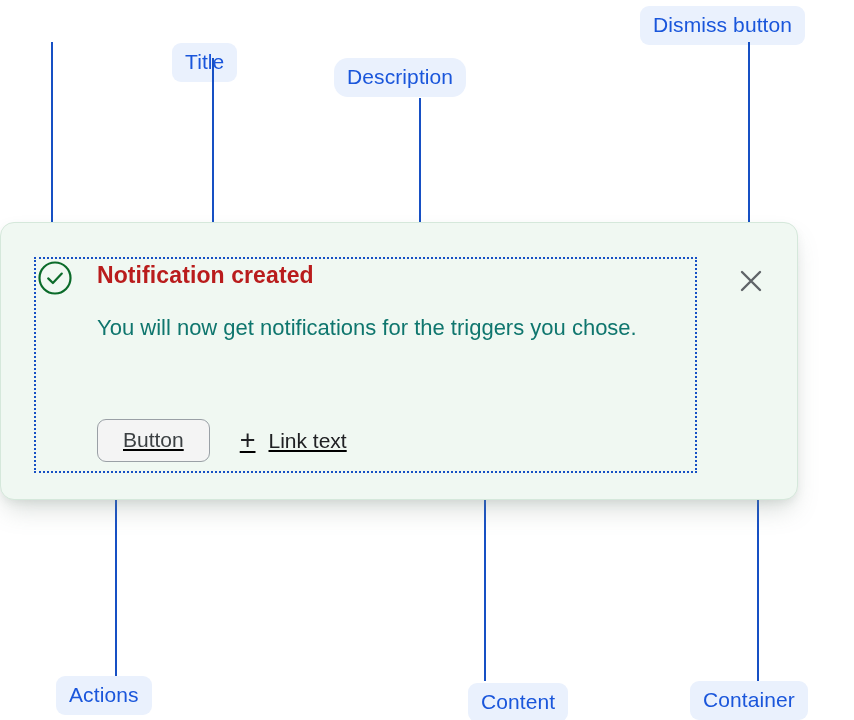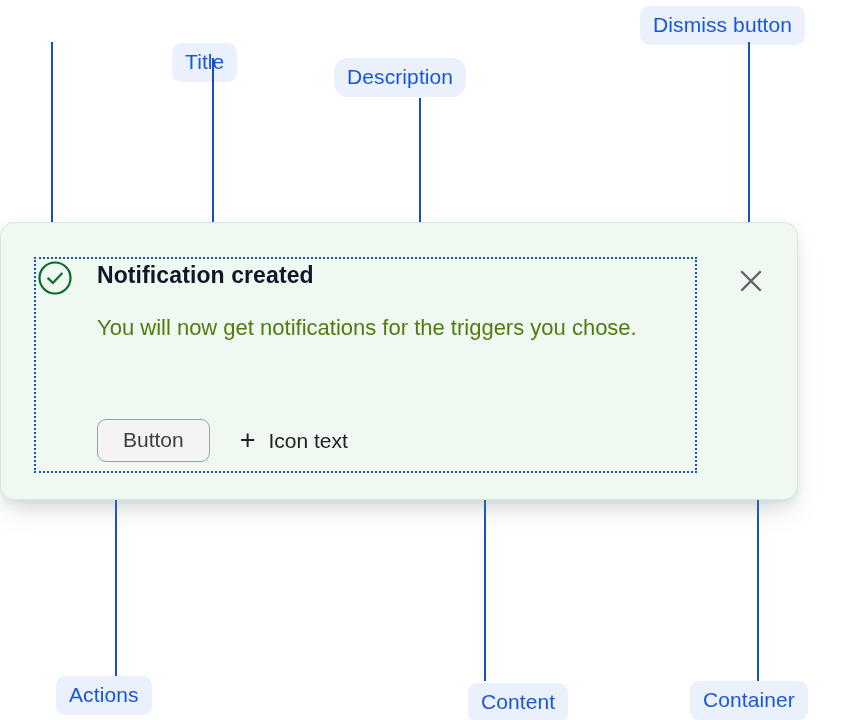--- a/index.html
+++ b/index.html
@@ -153,30 +153,30 @@
   <div id="notification-container">
 
     <span id="status-icon" style="left:36px; top:37px; position:absolute;">
       <svg width="36" height="36" viewBox="0 0 36 36" aria-hidden="true">
         <circle cx="18" cy="18" r="15.5" fill="none" stroke="#0b6b2a" stroke-width="2.2"></circle>
         <path d="M11.2 18.4 L15.9 23 L24.8 13.6" fill="none" stroke="#0b6b2a" stroke-width="2.2" stroke-linecap="round" stroke-linejoin="round"></path>
       </svg>
     </span>
 
     <div style="position:absolute; left:96px; top:39px; font-size:23px; font-weight:700;
-                color:#0f172a; letter-spacing:0.1px; white-space:nowrap;">Notification created</div>
+                color:#b91c1c; letter-spacing:0.1px; white-space:nowrap;">Notification created</div>
 
     <div style="position:absolute; left:96px; top:85px; width:600px; font-size:22px;
-                line-height:39px; color:#4d7c0f;">You will now get notifications for the triggers you chose.</div>
+                line-height:39px; color:#0f766e;">You will now get notifications for the triggers you chose.</div>
 
-    <div style="position:absolute; left:96px; top:196px; display:flex; align-items:center; gap:30px;">
+    <div style="position:absolute; left:96px; top:196px; display:flex; align-items:center; gap:30px;text-decoration:underline;">
       <button id="action-button">Button</button>
       <span id="action-link">
         <span id="plus-icon">+</span>
-        <span>Icon text</span>
+        <span>Link text</span>
       </span>
     </div>
 
     <span style="position:absolute; left:733px; top:41px; width:34px; height:34px; cursor:pointer;">
       <svg width="34" height="34" viewBox="0 0 34 34" aria-hidden="true">
         <path d="M8 8 L26 26 M26 8 L8 26" fill="none" stroke="#5f6368" stroke-width="2.4" stroke-linecap="round"></path>
       </svg>
     </span>
   </div>
 

